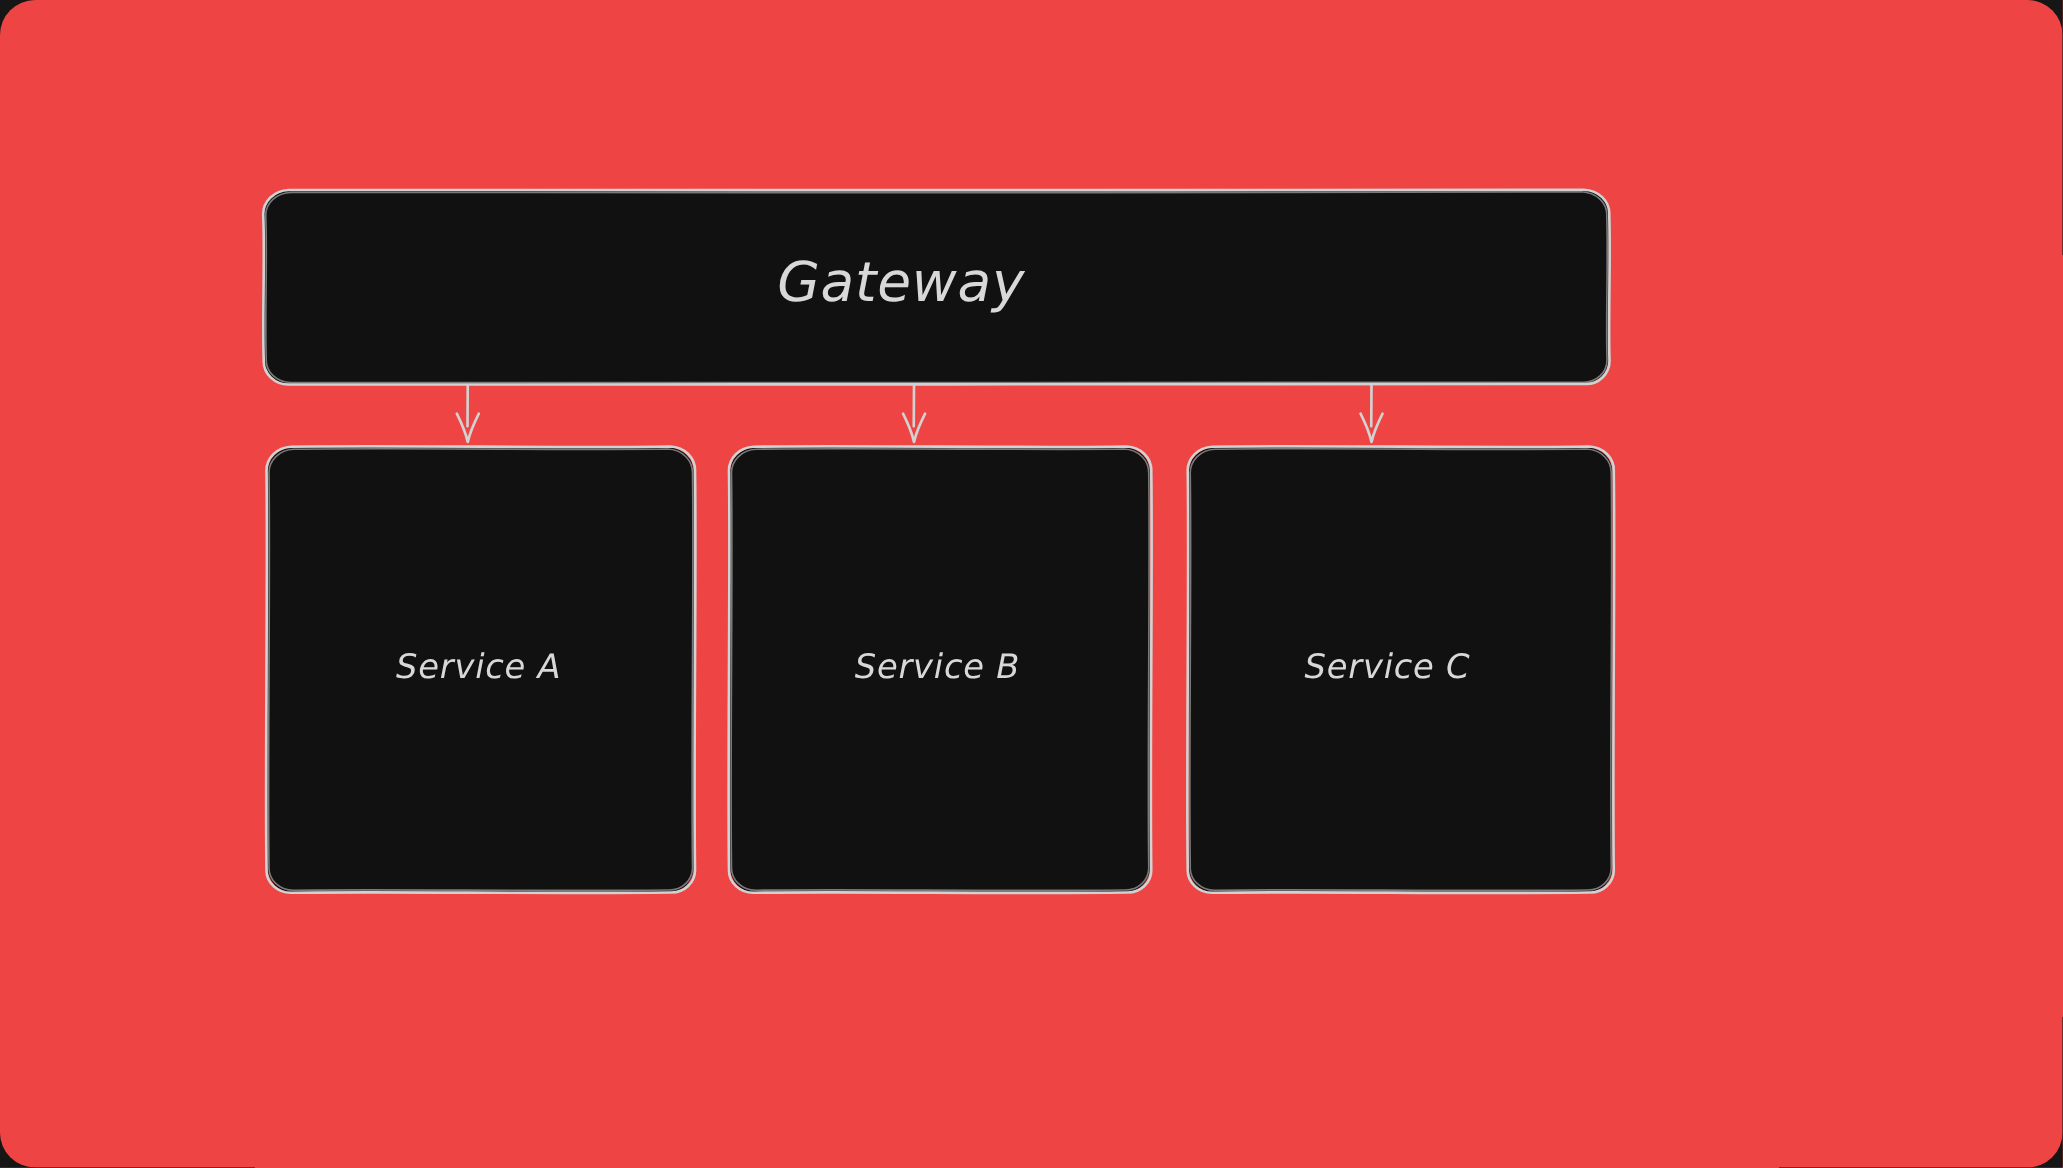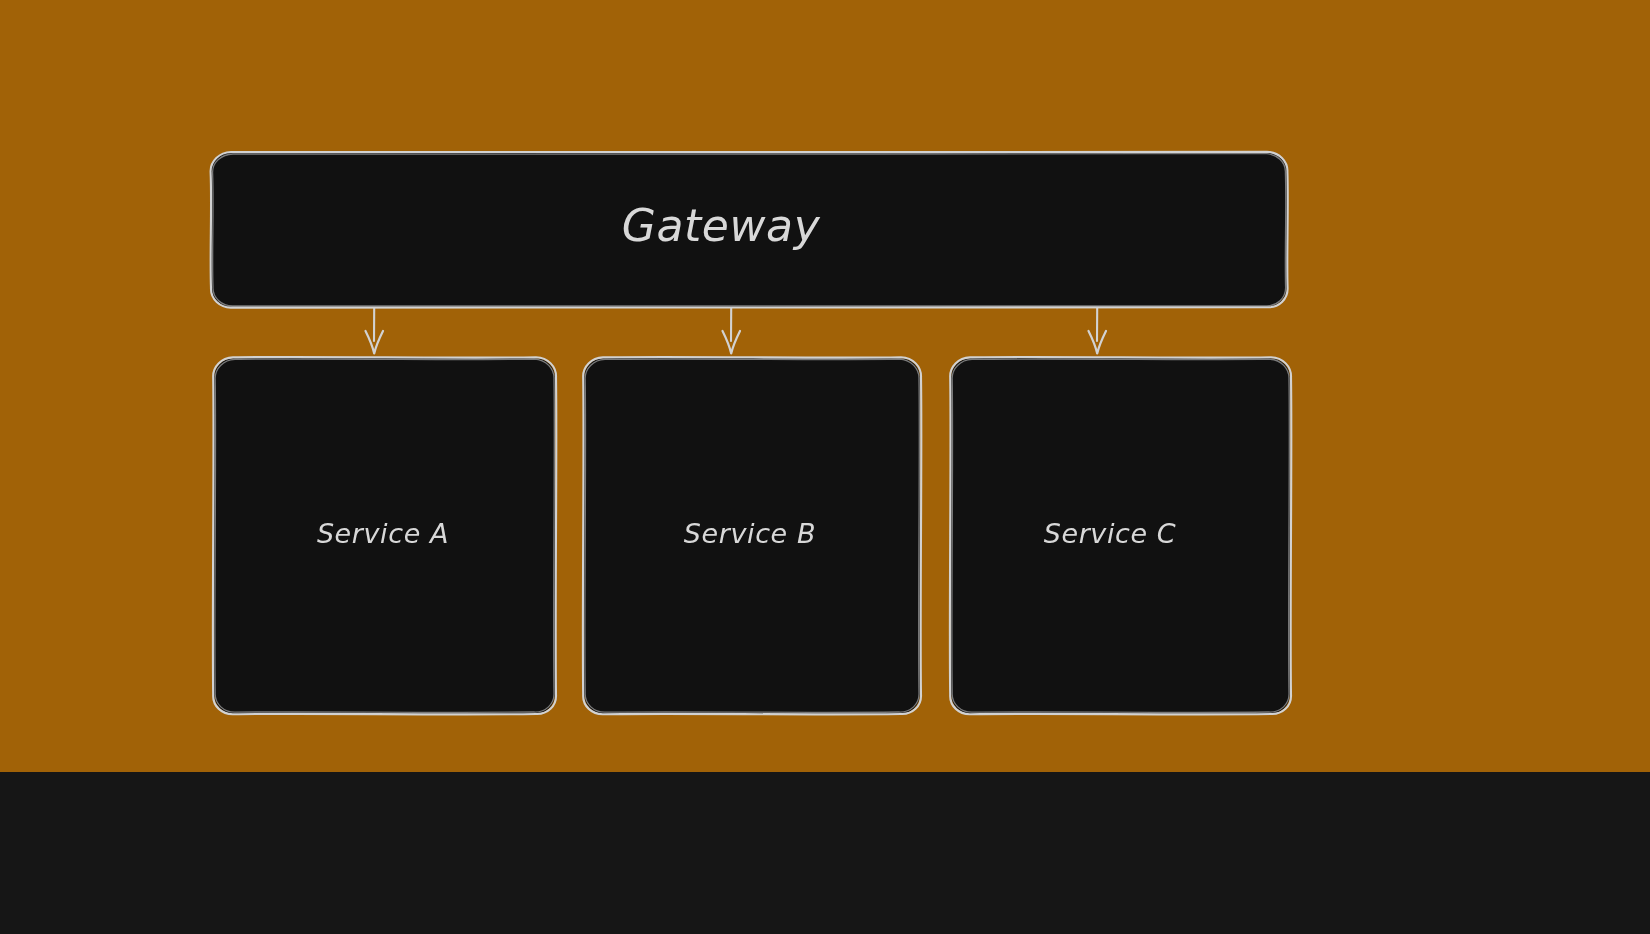--- a/index.html
+++ b/index.html
@@ -9,22 +9,23 @@
   }
   body {
     width: 1650px;
     height: 934px;
     overflow: hidden;
     font-family: "DejaVu Sans", sans-serif;
   }
   #canvas-root {
     position: relative;
     width: 1650px;
-    height: 772px;
-    background: #a16207;
+    height: 934px;
+    background: #ef4444;
+    border-radius: 28px;
   }
   #diagram-svg {
     position: absolute;
     left: 0;
     top: 0;
     width: 1650px;
     height: 934px;
     display: block;
   }
   .node-label {

